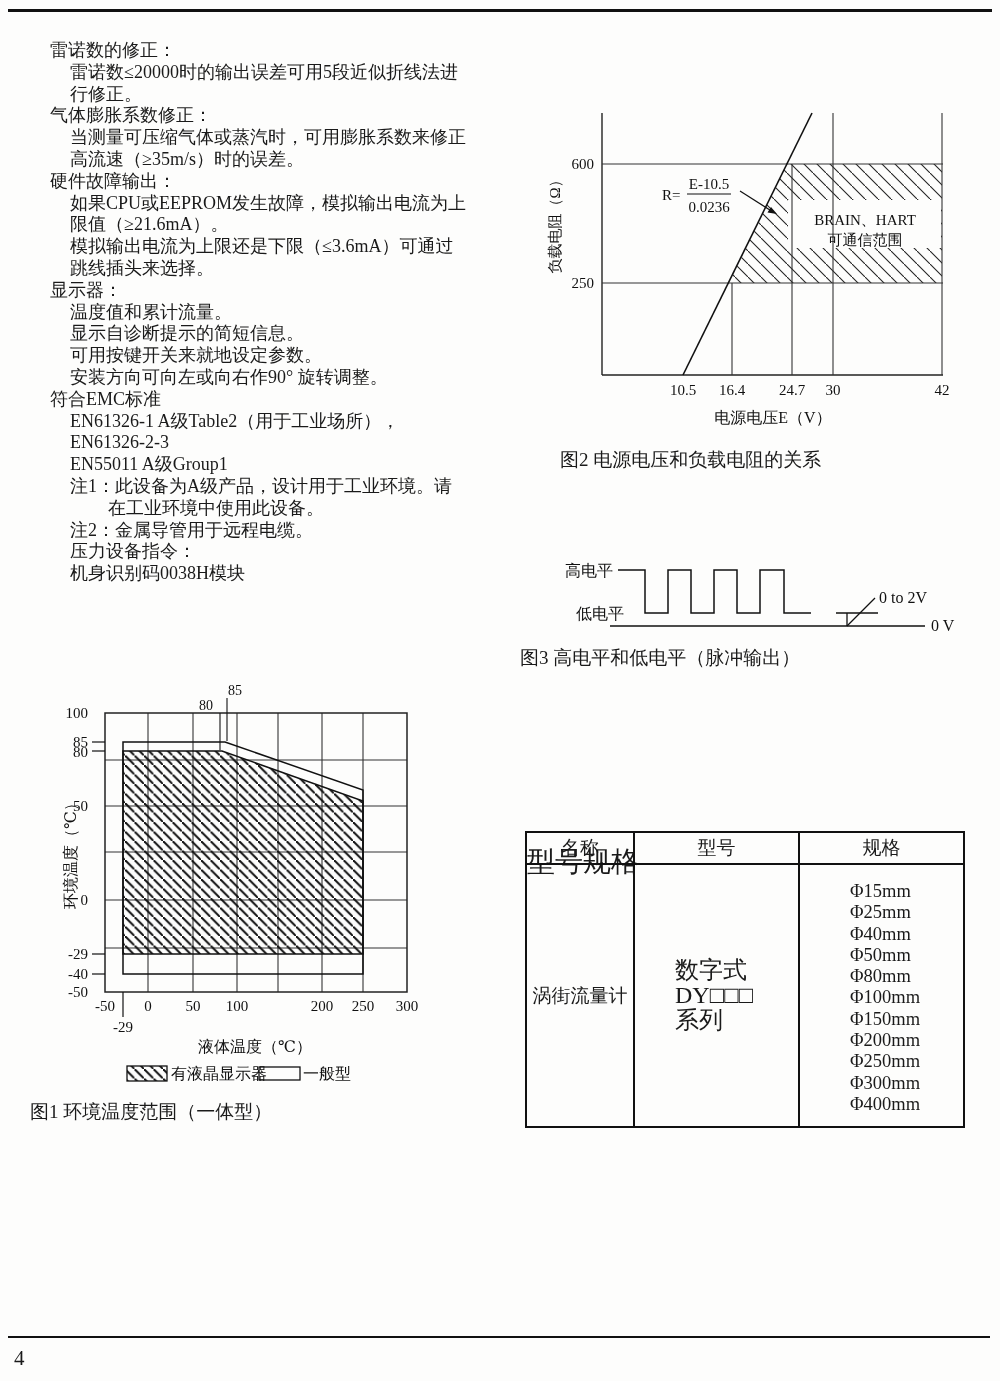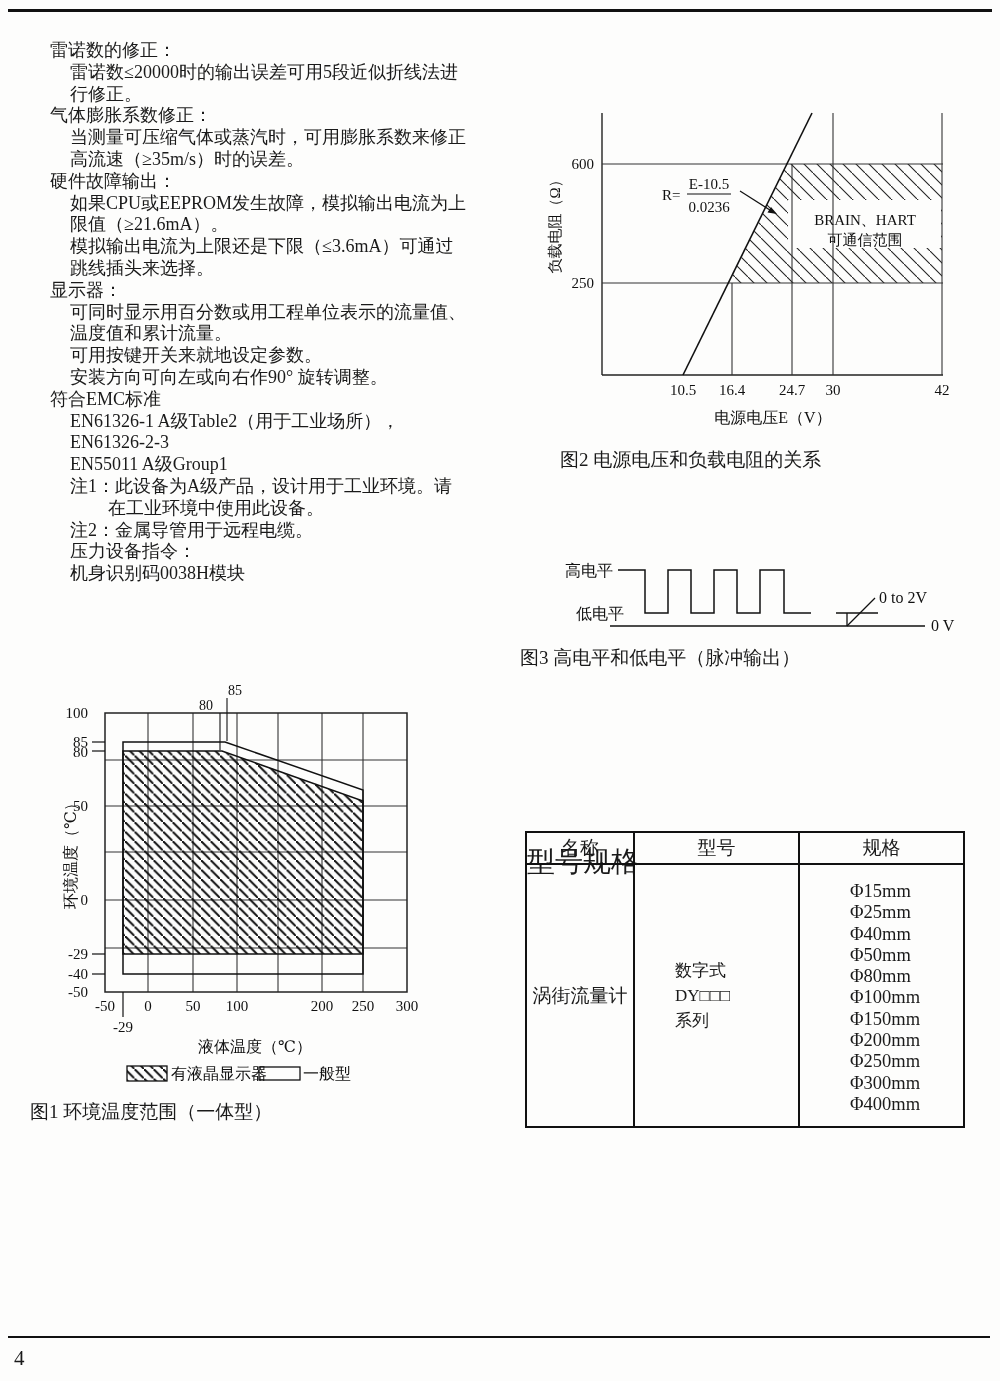--- a/index.html
+++ b/index.html
@@ -17,21 +17,21 @@
   #fig1-caption{left:30px;top:1099px;width:380px;}
   #spec-title{position:absolute;left:527px;top:797px;font-size:28px;margin-top:46px;}
   #spec-table{position:absolute;left:525px;top:831px;border-collapse:collapse;table-layout:fixed;}
   #spec-table td,#spec-table th{border:2px solid #111;font-weight:normal;font-size:19px;vertical-align:middle;}
   #spec-table th{height:28px;text-align:center;}
   .col-name{width:104px;}
   .col-model{width:161px;}
   .col-spec{width:161px;}
   .cell-name{text-align:center;}
   .cell-model{padding-left:40px;}
-  .model-line{font-size:17px;line-height:25px;}
+  .model-line{font-size:24px;line-height:25px;}
   .cell-spec{padding-left:50px;padding-top:16px;padding-bottom:11px;}
   .spec-line{font-size:18.5px;line-height:21.3px;}
   #page-num{position:absolute;left:14px;top:1346px;font-size:21px;}
   svg{position:absolute;overflow:visible;}
   svg text{fill:#111;font-family:"Liberation Serif","DejaVu Serif",serif;}
   .axis{stroke:#222;stroke-width:1.4;fill:none;}
   .thin{stroke:#333;stroke-width:1.1;fill:none;}
   .bold-line{stroke:#111;stroke-width:1.6;fill:none;}
 </style>
 </head>
@@ -47,22 +47,22 @@
     <div class="ln ind1">行修正。</div>
     <div class="ln ind0">气体膨胀系数修正：</div>
     <div class="ln ind1">当测量可压缩气体或蒸汽时，可用膨胀系数来修正</div>
     <div class="ln ind1">高流速（≥35m/s）时的误差。</div>
     <div class="ln ind0">硬件故障输出：</div>
     <div class="ln ind1">如果CPU或EEPROM发生故障，模拟输出电流为上</div>
     <div class="ln ind1">限值（≥21.6mA）。</div>
     <div class="ln ind1">模拟输出电流为上限还是下限（≤3.6mA）可通过</div>
     <div class="ln ind1">跳线插头来选择。</div>
     <div class="ln ind0">显示器：</div>
-    <div class="ln ind1">可同时显示用百分数或用工程单位表示的流量值、</div>
     <div class="ln ind1">温度值和累计流量。</div>
+    <div class="ln ind1">显示自诊断提示的简短信息。</div>
     <div class="ln ind1">可用按键开关来就地设定参数。</div>
     <div class="ln ind1">安装方向可向左或向右作90° 旋转调整。</div>
     <div class="ln ind0">符合EMC标准</div>
     <div class="ln ind1">EN61326-1 A级Table2（用于工业场所），</div>
     <div class="ln ind1">EN61326-2-3</div>
     <div class="ln ind1">EN55011 A级Group1</div>
     <div class="ln ind1">注1：此设备为A级产品，设计用于工业环境。请</div>
     <div class="ln ind2">在工业环境中使用此设备。</div>
     <div class="ln ind1">注2：金属导管用于远程电缆。</div>
     <div class="ln ind1">压力设备指令：</div>

